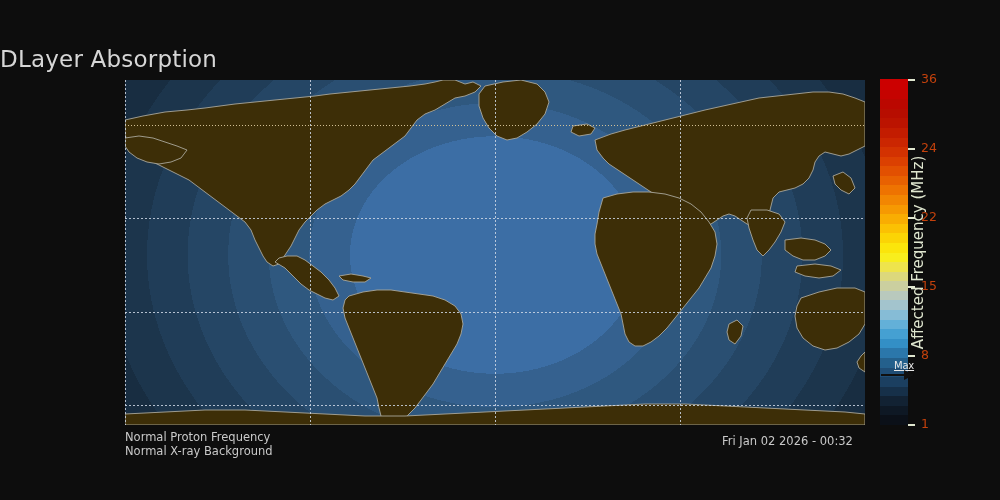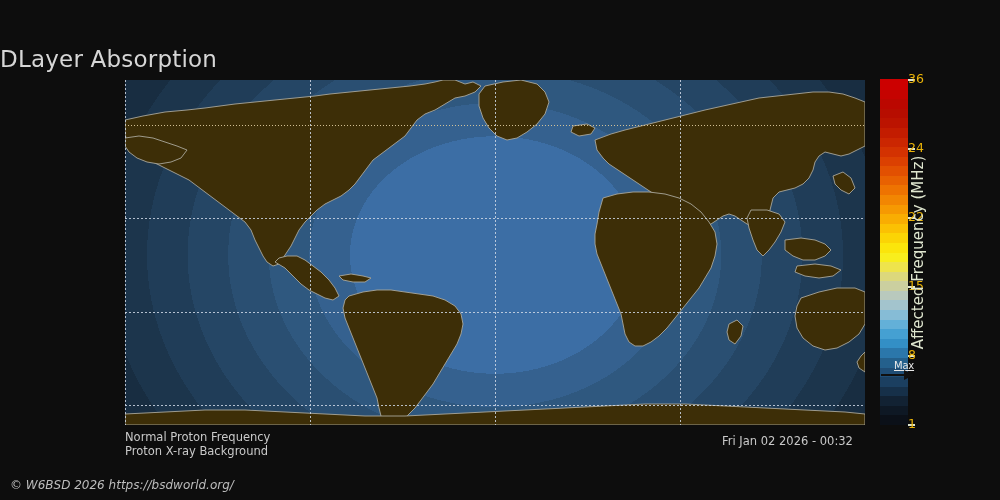--- a/index.html
+++ b/index.html
@@ -84,22 +84,22 @@
   .cbar{position:absolute;inset:0;}
   .cbar-seg{position:absolute;left:0;width:28px;}
   .cbar-tick{
     position:absolute;left:30px;width:60px;height:1px;
     color:#dfe6cf;font-size:12px;
   }
   .cbar-tick .dash{
     position:absolute;left:0;top:-1px;width:7px;height:2px;background:#dfe6cf;
   }
   .cbar-tick .lbl{
-    position:absolute;left:0;top:-9px;white-space:nowrap;
-    font-size:12.5px;color:#eab308;text-align:right;
+    position:absolute;left:13px;top:-9px;white-space:nowrap;
+    font-size:12.5px;color:#c2410c;text-align:right;
   }
   .cbar-axis-label{
     position:absolute;
     left:903px;top:80px;
     width:345px;height:30px;
     transform:rotate(-90deg);
     transform-origin:0 0;
     transform-box:border-box;
   }
   .cbar-axis-label-inner{
@@ -304,17 +304,16 @@
       <line x1="1" y1="6" x2="24" y2="6" stroke="#101010" stroke-width="2"></line>
       <polygon points="24,1 34,6 24,11" fill="#101010"></polygon>
     </svg>
   </div>
 
   <div class="cbar-axis-label">
     <div class="cbar-axis-label-inner">Affected Frequency (MHz)</div>
   </div>
 
   <div class="note note-proton">Normal Proton Frequency</div>
-  <div class="note note-xray">Proton X-ray Background</div>
+  <div class="note note-xray">Normal X-ray Background</div>
   <div class="note note-time">Fri Jan 02 2026 - 00:32</div>
 
-  <div class="copyright">© W6BSD 2026 https://bsdworld.org/</div>
 </div>
 
 </body></html>

